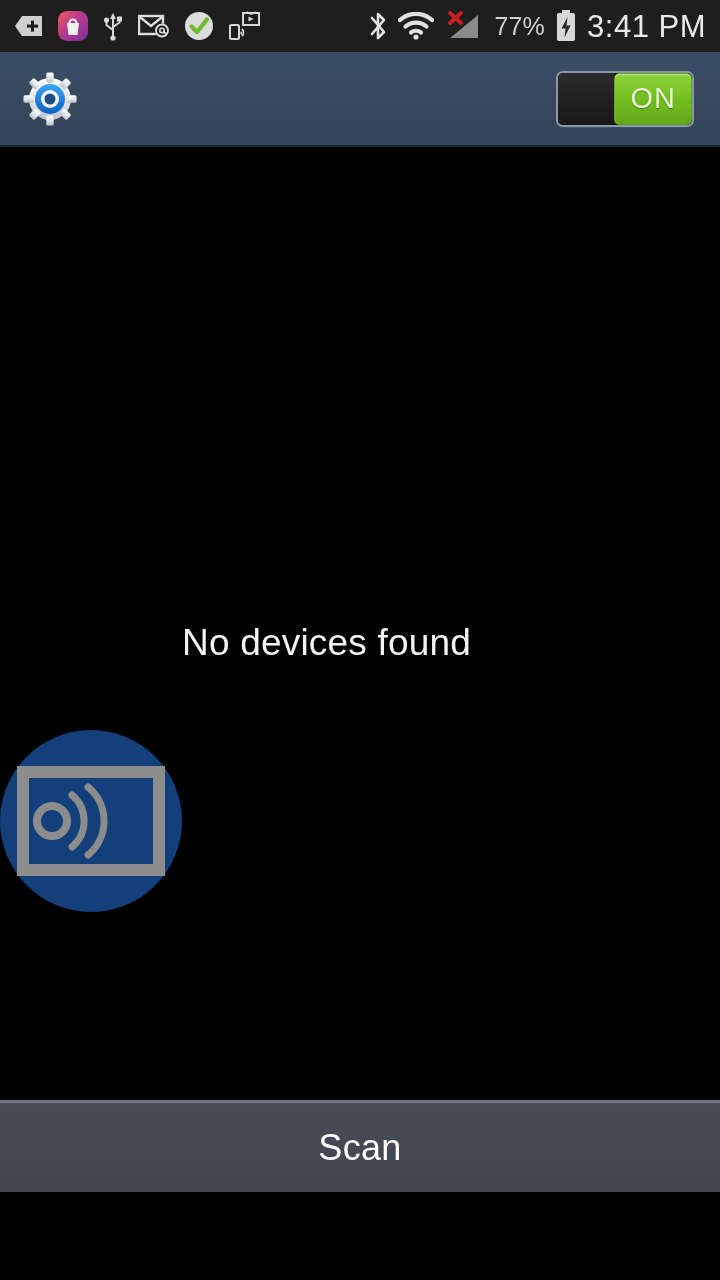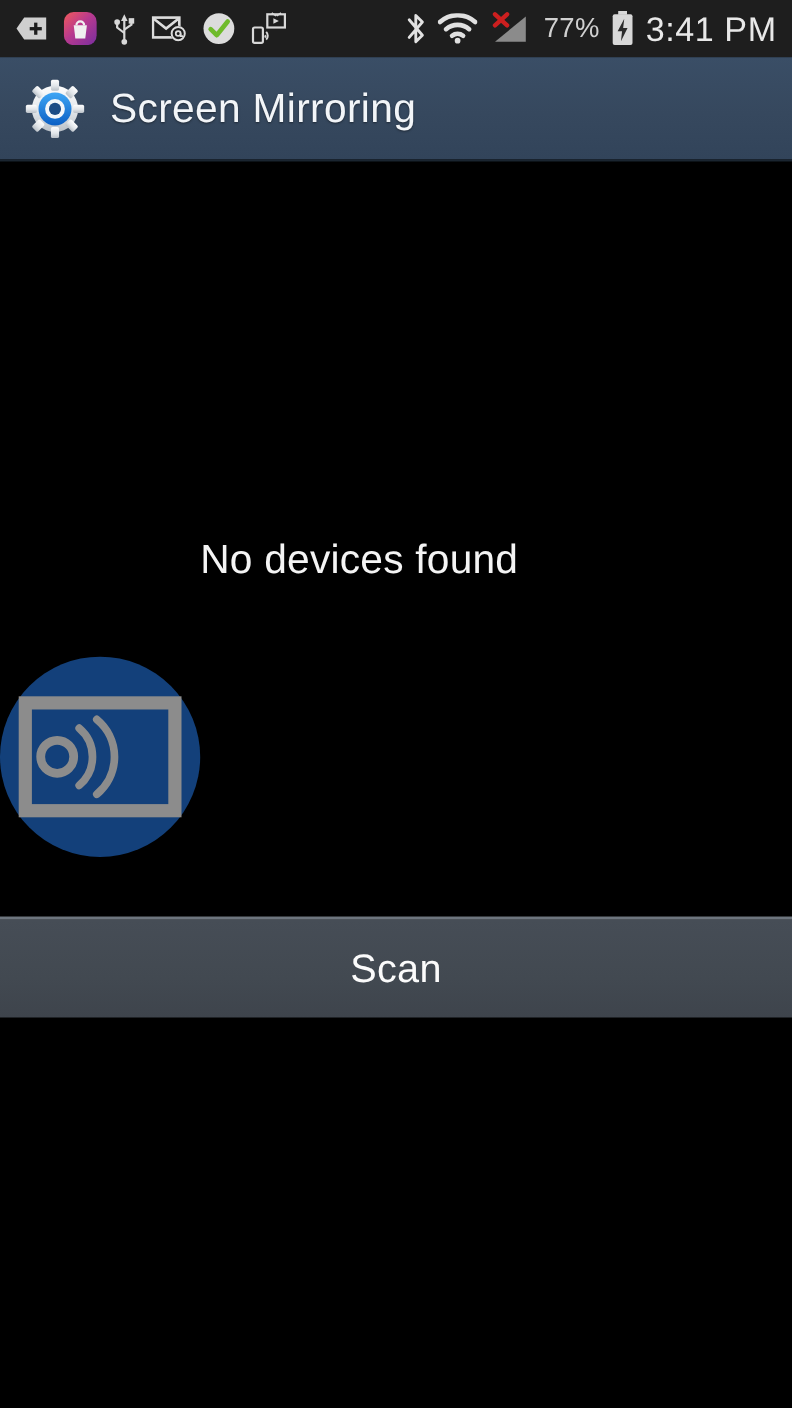--- a/index.html
+++ b/index.html
@@ -8,21 +8,21 @@
     width: 720px;
     height: 1280px;
     background: #000;
     font-family: "Liberation Sans", sans-serif;
     overflow: hidden;
   }
 
   #screen {
     position: relative;
     width: 720px;
-    height: 925px;
+    height: 1192px;
     background: #000000;
     display: flex;
     flex-direction: column;
   }
 
   
   #status-bar {
     height: 52px;
     background: #1e1e1e;
     display: flex;
@@ -317,22 +317,27 @@
           <rect x="24.3" y="44.5" width="7.4" height="10" rx="1.5" transform="rotate(45 28 28)"></rect>
           <rect x="1.5" y="24.3" width="10" height="7.4" rx="1.5" transform="rotate(45 28 28)"></rect>
           <rect x="44.5" y="24.3" width="10" height="7.4" rx="1.5" transform="rotate(45 28 28)"></rect>
         </g>
         <circle cx="28" cy="28" r="15" fill="url(#ringGrad)"></circle>
         <circle cx="28" cy="28" r="9" fill="#f4f7fa"></circle>
         <circle cx="28" cy="28" r="5.5" fill="#1d4d86"></circle>
       </svg>
     </span>
 
-    <span id="header-title">Screen Mirroring</span>
-
+
+    <div id="toggle-switch">
+      <div id="toggle-track-off"></div>
+      <div id="toggle-knob-on">
+        <span id="toggle-on-label">ON</span>
+      </div>
+    </div>
   </div>
 
   <div id="content">
 
     <div id="mirror-badge">
       <svg width="150" height="112" viewBox="0 0 150 112">
         <rect x="7" y="7" width="136" height="98" fill="none" stroke="#8c8c8c" stroke-width="12"></rect>
         <g fill="none" stroke="#8c8c8c" stroke-width="7" stroke-linecap="round">
           <path d="M56 30 A 34 34 0 0 1 56 82"></path>
           <path d="M72 22 A 44 44 0 0 1 72 90"></path>

